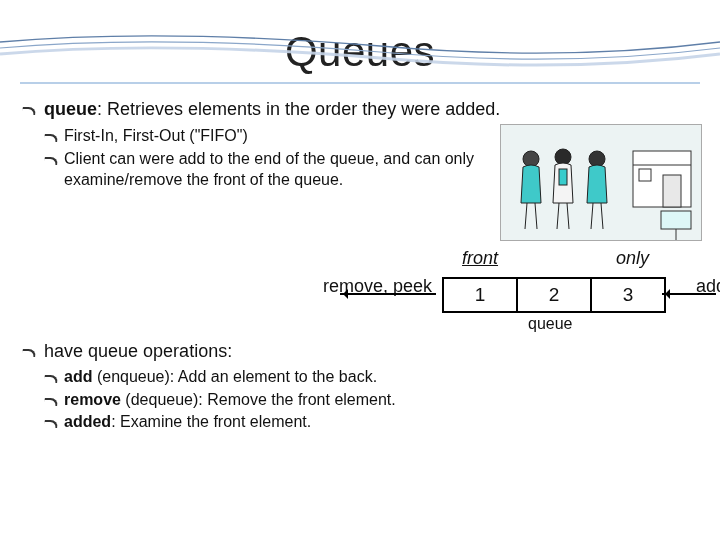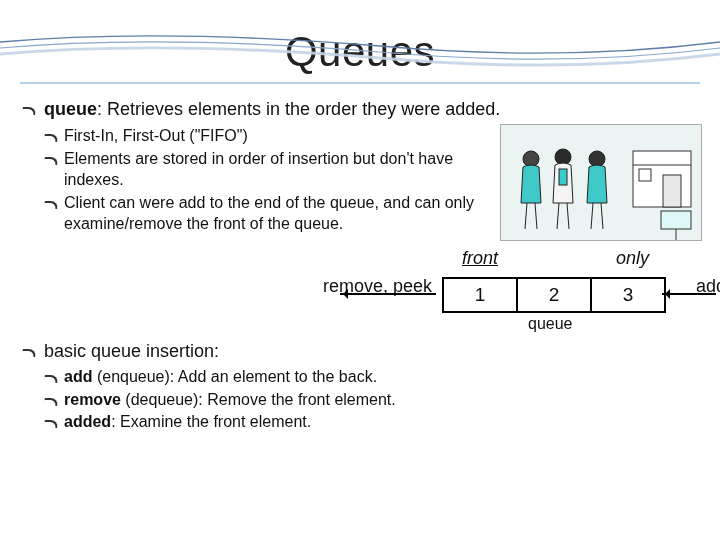--- a/index.html
+++ b/index.html
@@ -173,21 +173,20 @@
 
   <div class="content">
 
     <div class="bullet">
       <strong class="kw">queue</strong><span>: Retrieves elements in the order they were added.</span>
     </div>
 
     <div class="top-row">
       <div class="sub top-text">
         <div class="bullet">First-In, First-Out ("FIFO")</div>
-        <div class="bullet">Elements are stored in order of insertion but don't have indexes.</div>
         <div class="bullet">Client can were add to the end of the queue, and can only examine/remove the front of the queue.</div>
       </div>
 
       <div class="clip">
         <svg viewBox="0 0 200 115" width="200" height="115">
           <rect x="0" y="0" width="200" height="115" fill="#ecf3f3"></rect>
 
           <rect x="132" y="26" width="58" height="56" fill="#fff" stroke="#333"></rect>
           <rect x="162" y="50" width="18" height="32" fill="#e8e8e8" stroke="#333"></rect>
           <line x1="132" y1="40" x2="190" y2="40" stroke="#333"></line>
@@ -227,21 +226,21 @@
       <div class="arrow-left"></div>
       <div class="boxes">
         <div class="cell">1</div>
         <div class="cell">2</div>
         <div class="cell">3</div>
       </div>
       <div class="arrow-right"></div>
       <div class="queue-cap">queue</div>
     </div>
 
-    <div class="bullet">basic queue insertion:</div>
+    <div class="bullet">have queue operations:</div>
     <div class="sub">
       <div class="bullet">
         <strong class="kw">add</strong><span> (enqueue): Add an element to the back.</span>
       </div>
       <div class="bullet">
         <strong class="kw">remove</strong><span> (dequeue): Remove the front element.</span>
       </div>
       <div class="bullet">
         <strong class="kw">added</strong><span>: Examine the front element.</span>
       </div>

